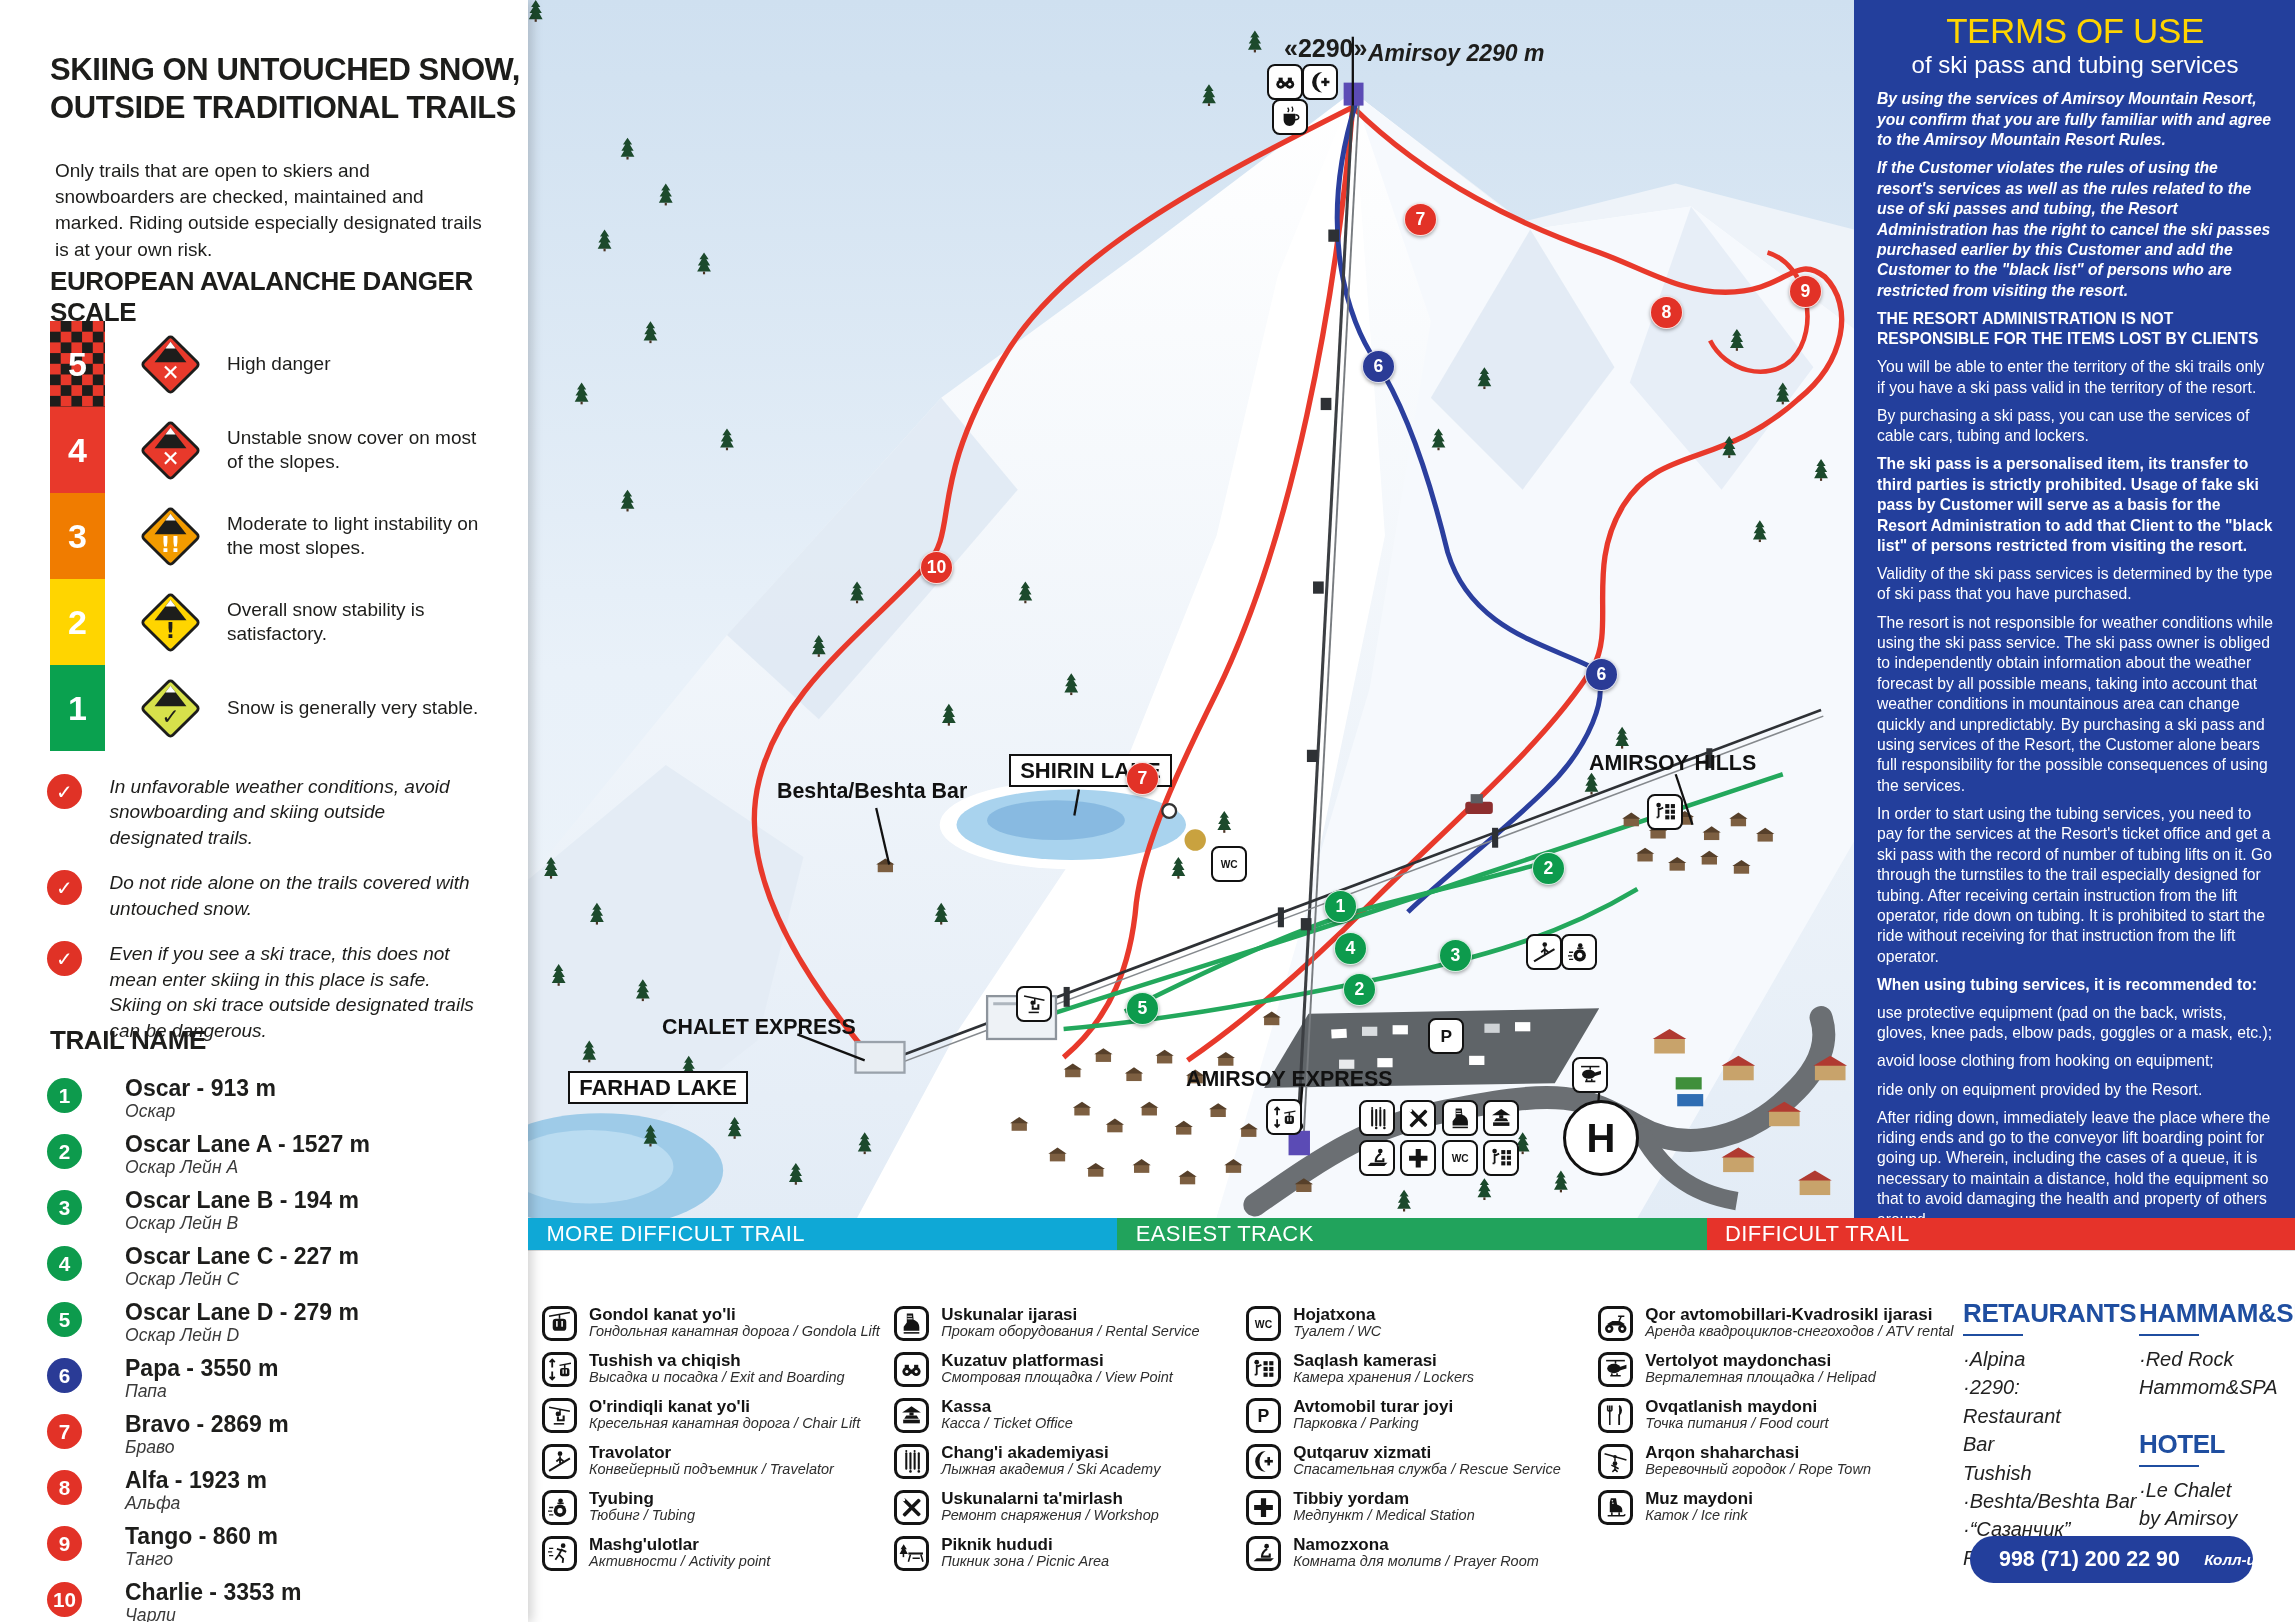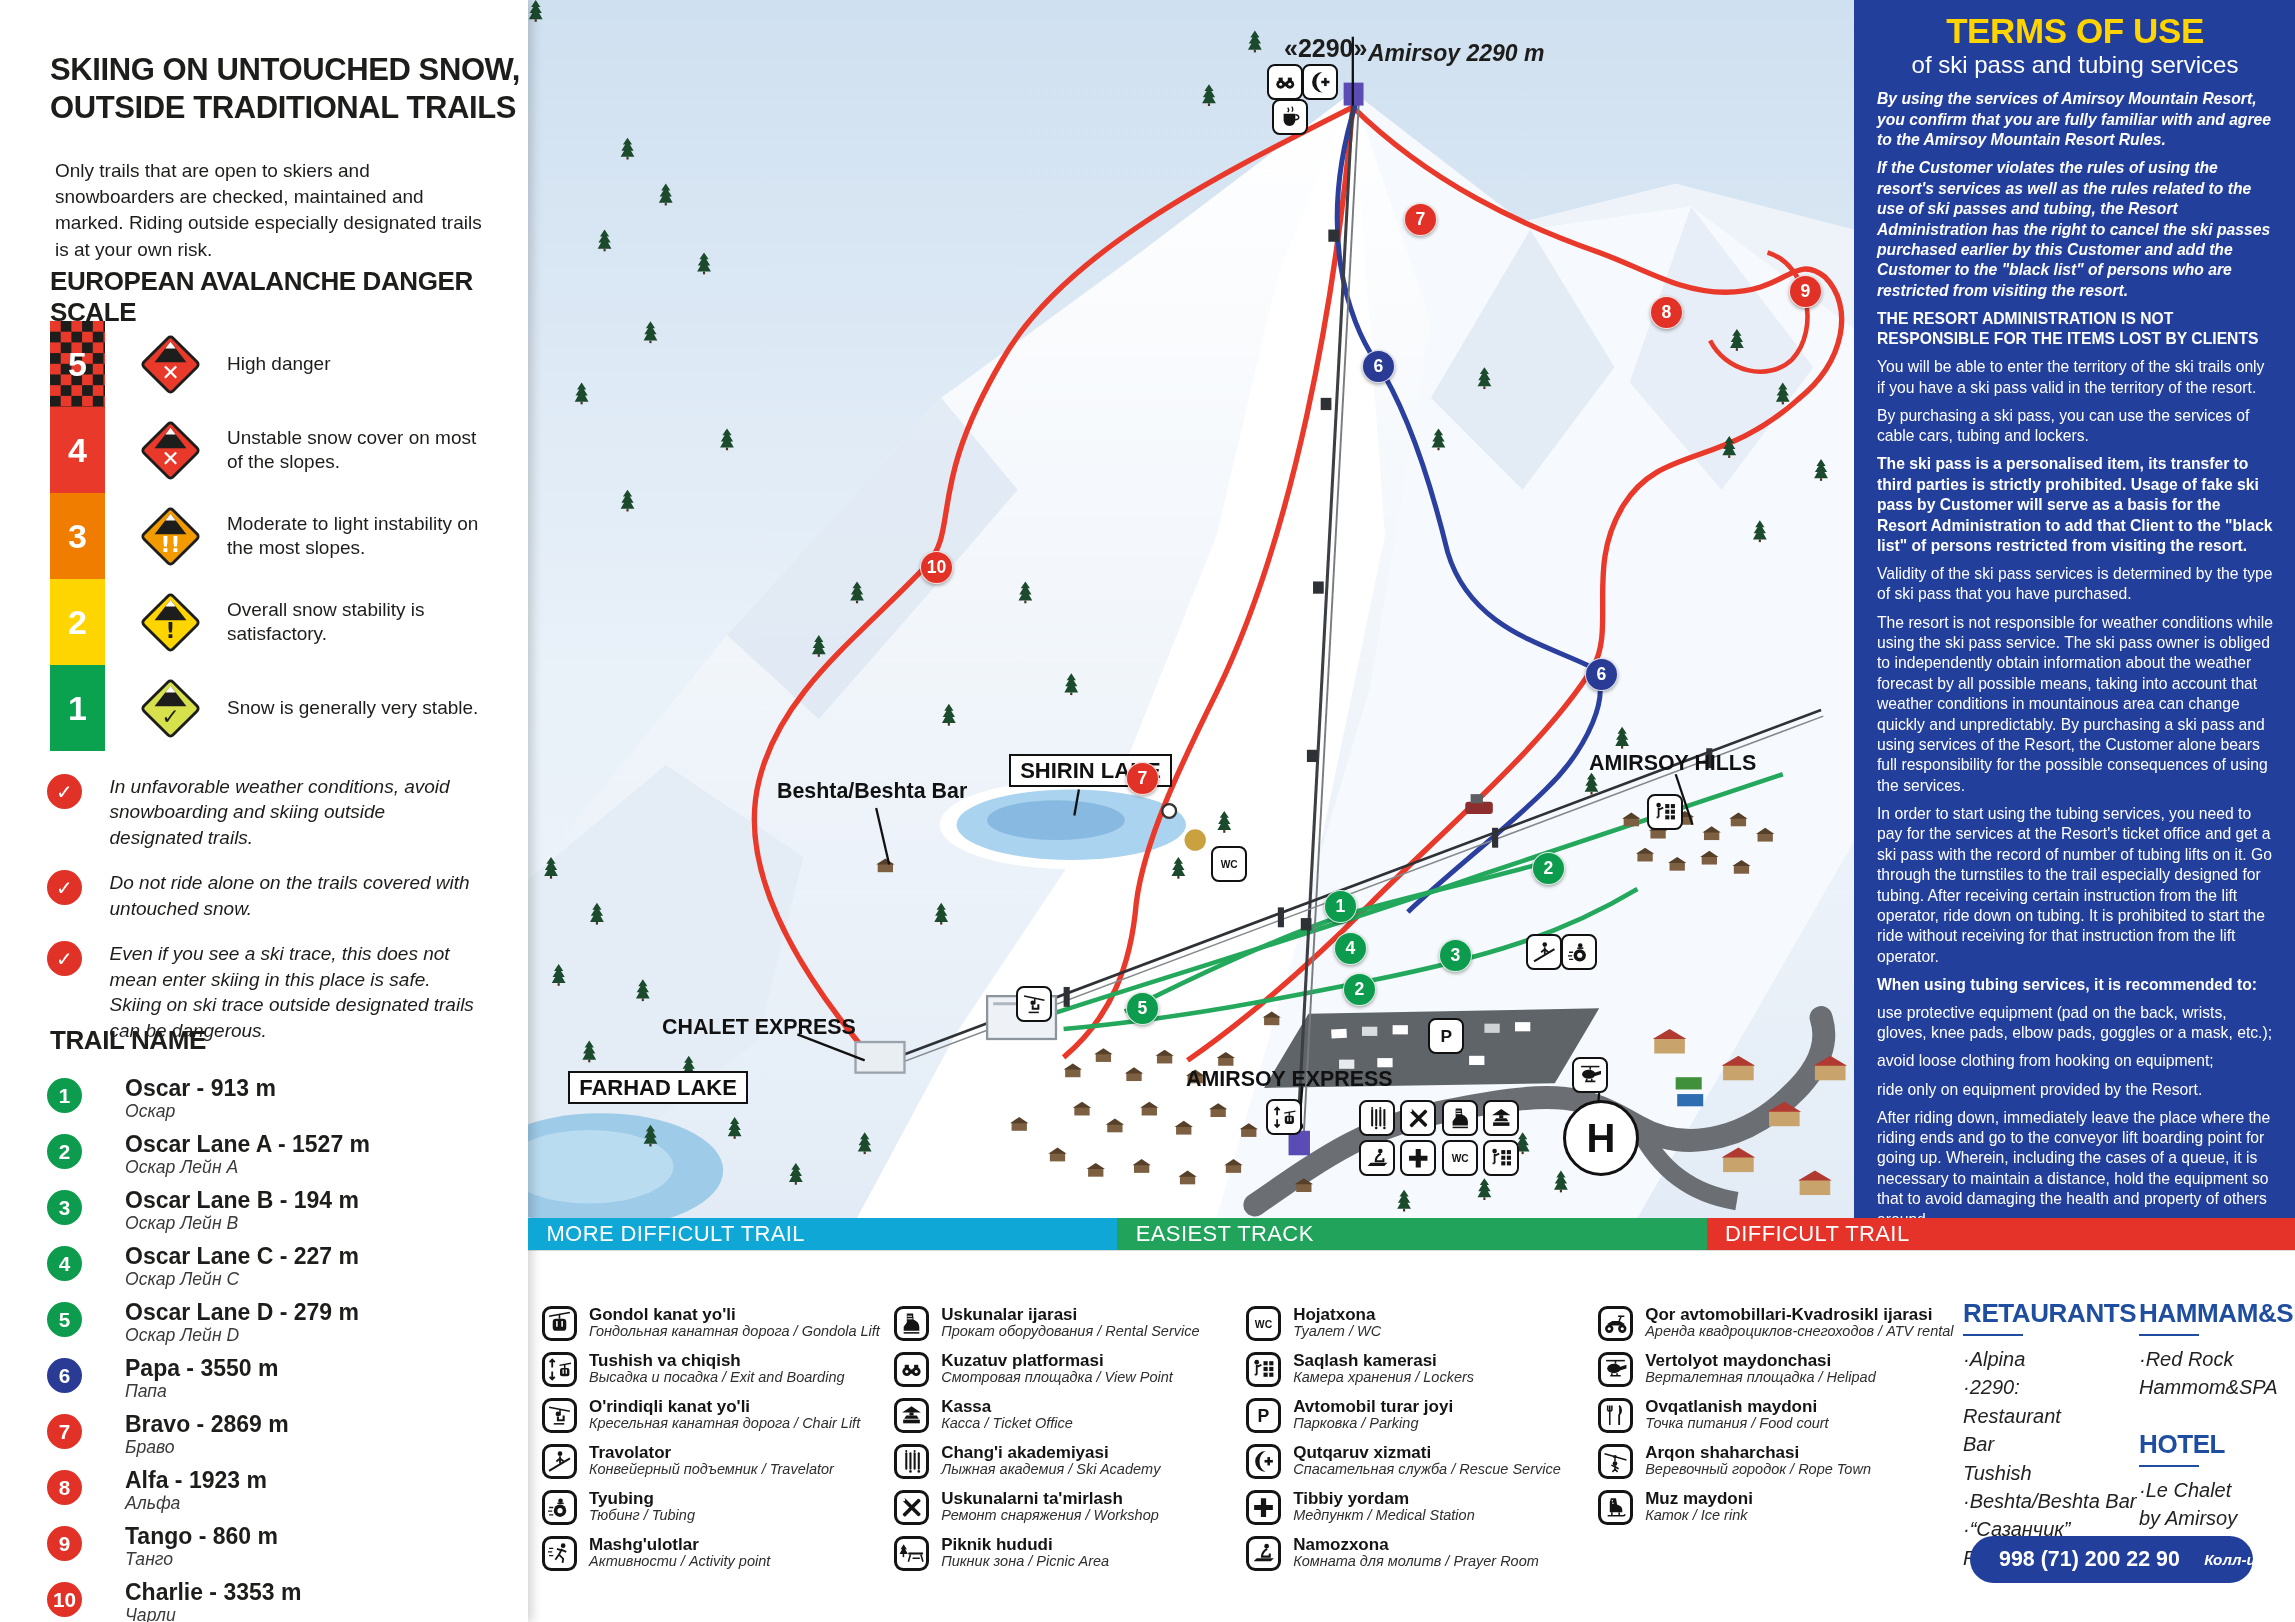--- a/index.html
+++ b/index.html
@@ -49,21 +49,21 @@
   .peak-name{position:absolute;left:840px;top:40px;font-size:23px;font-style:italic;font-weight:bold;z-index:6;}
   .helipad{position:absolute;left:1035px;top:1100px;width:70px;height:70px;border-radius:50%;background:#fff;
     border:3.1px solid #111;display:flex;align-items:center;justify-content:center;
     font-size:40px;font-weight:bold;color:#111;z-index:6;}
   
   .diff-bar{position:absolute;left:528px;top:1218px;width:1768px;height:32px;display:flex;z-index:8;}
   .diff-seg{flex:1;background:var(--c);color:#fff;font-size:22px;line-height:32px;padding-left:18.4px;letter-spacing:0.4px;}
   
   .terms{position:absolute;left:1854px;top:0;width:442px;height:1218px;background:#233f9c;color:#fff;
     padding:10.7px 23px 0 23px;box-sizing:border-box;overflow:hidden;z-index:9;}
-  .terms-title{text-align:center;color:#ffd400;font-size:35px;font-weight:bold;letter-spacing:-0.4px;}
+  .terms-title{text-align:center;color:#ffd400;font-size:35px;font-weight:normal;letter-spacing:-0.4px;}
   .terms-sub{text-align:center;font-size:24px;margin-bottom:10.7px;}
   .tp{font-size:15.7px;line-height:1.3;margin:0 0 7.7px 0;}
   .tp[data-style="bi"]{font-weight:bold;font-style:italic;}
   .tp[data-style="bh"]{font-weight:bold;}
   .tp[data-style="b"]{font-weight:bold;}
   
   .legend{position:absolute;left:528px;top:1250px;width:1768px;height:373px;background:#fff;border-top:1.5px solid #dcdcdc;z-index:4;}
   .leg-col{position:absolute;top:49px;}
   .leg-col.c1{left:13.8px;} .leg-col.c2{left:366px;} .leg-col.c3{left:718px;} .leg-col.c4{left:1070px;}
   .leg-item{display:flex;align-items:center;height:46px;}

